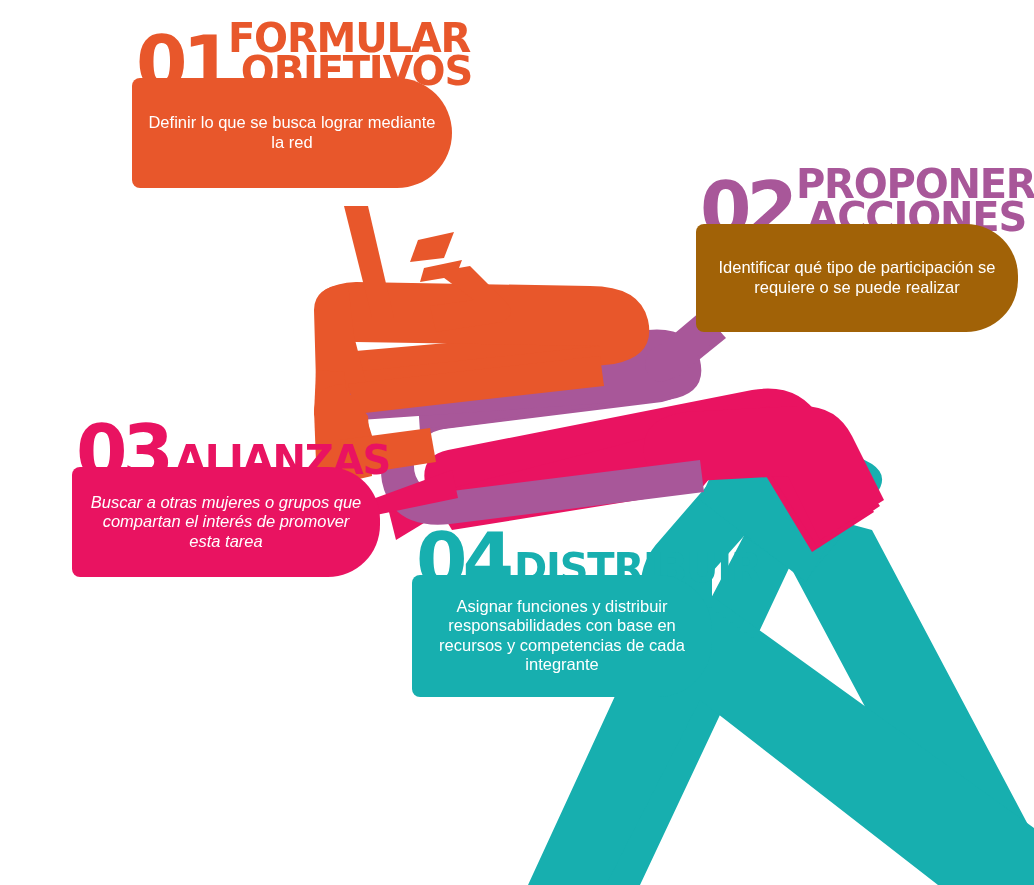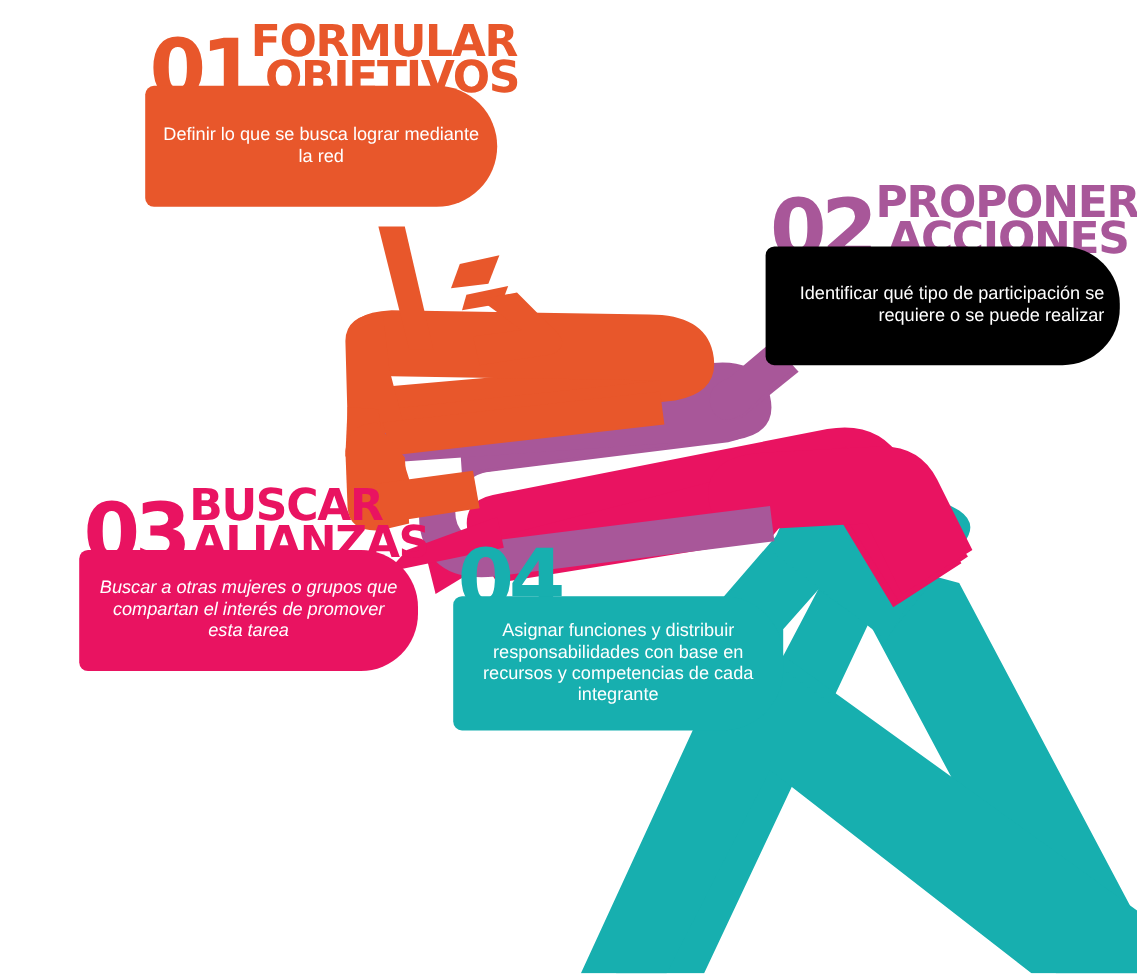--- a/index.html
+++ b/index.html
@@ -77,24 +77,23 @@
     border-radius: 8px 55px 55px 8px;
     margin-top: -10px;
   }
 
   
   #step2 { left: 696px; top: 168px; width: 330px; }
   #step2 .step-num { color: #A85799; left: 4px; }
   #step2 .step-title { color: #A85799; padding-left: 100px; }
   #step2 .bubble {
     width: 322px; height: 108px;
-    background: #000000;
+    background: #a16207;
     border-radius: 8px 52px 52px 8px;
     margin-top: -10px;
-    text-align: right;
   }
 
   
   #step3 { left: 72px; top: 444px; width: 318px; }
   #step3 .step-num { color: #E91361; left: 4px; }
   #step3 .step-title { color: #E91361; padding-left: 100px; }
   #step3 .bubble {
     width: 308px; height: 110px;
     background: #E91361;
     border-radius: 8px 52px 52px 8px;
@@ -471,33 +470,33 @@
     </div>
     <div class="bubble">
       <span class="bubble-txt">Identificar qué tipo de participación  se requiere o se puede realizar</span>
     </div>
   </div>
 
   <div class="step" id="step3">
     <div class="step-head">
       <span class="step-num">03</span>
       <span class="step-title">
-        <span class="t1">BUSCAR</span>
         <span class="t2">ALIANZAS</span>
       </span>
     </div>
     <div class="bubble">
       <span class="bubble-txt">Buscar a otras mujeres o grupos que compartan el interés de promover esta tarea</span>
     </div>
   </div>
 
   <div class="step" id="step4">
     <div class="step-head">
       <span class="step-num">04</span>
       <span class="step-title">
+        <span class="t1">DISTRIBUIR</span>
       </span>
     </div>
     <div class="bubble">
       <span class="bubble-txt">Asignar funciones y distribuir responsabilidades con base en recursos y competencias de cada integrante</span>
     </div>
   </div>
 
 </div>
 
 </body></html>

